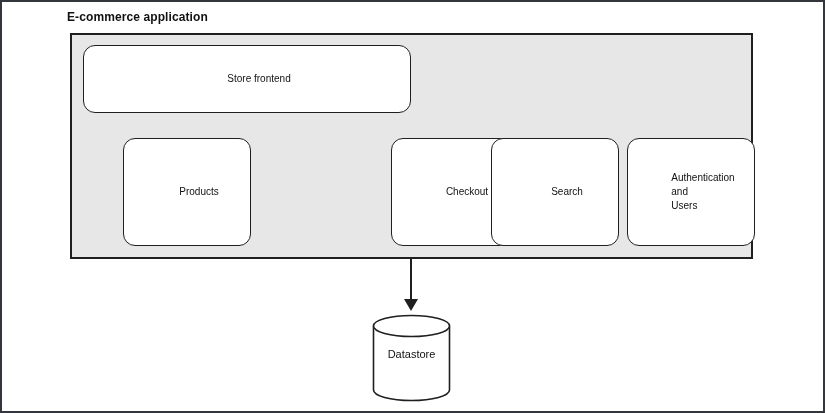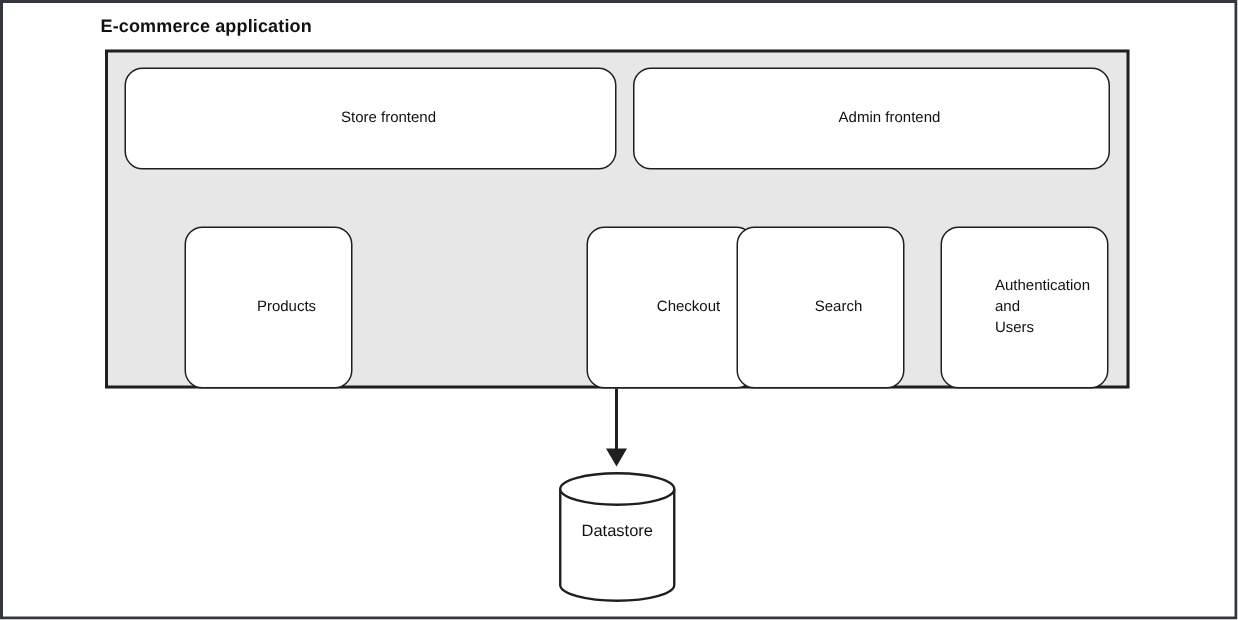--- a/index.html
+++ b/index.html
@@ -43,21 +43,21 @@
     justify-content: center;
     text-align: left;
     font-size: 10px;
     line-height: 1.4;
     white-space: pre-line;
     padding-left: 24px;
   }
   .frontend-row { top: 10px; height: 68px; }
   #node-store-frontend { left: 11px; width: 328px; top: 10px; height: 68px; }
   #node-admin-frontend { left: 350px; width: 318px; top: 10px; height: 68px; }
-  .module-row { top: 116px; height: 108px; width: 112px; }
+  .module-row { top: 103px; height: 108px; width: 128px; }
   #node-products  { left: 11px; margin-left: 40px; }
   #node-cart      { left: 147px; }
   #node-checkout  { left: 283px; margin-left: 36px; }
   #node-search    { left: 419px; }
   #node-auth      { left: 555px; }
   .arrow-line {
     position: absolute;
     left: 410px; top: 259px;
     width: 2px; height: 42px;
     background: #1f1f1f;
@@ -88,23 +88,20 @@
 <div class="canvas-frame"></div>
 
 <div class="diagram-title">E-commerce application</div>
 
 <div class="app-container">
 
   <div class="node frontend-row" id="node-store-frontend">
     <span>Store frontend</span>
   </div>
 
-  <div class="node frontend-row" id="node-admin-frontend">
-    <span>Admin frontend</span>
-  </div>
 
   <div class="node module-row" id="node-products">
     <span>Products</span>
   </div>
 
 
   <div class="node module-row" id="node-checkout">
     <span>Checkout</span>
   </div>
 

